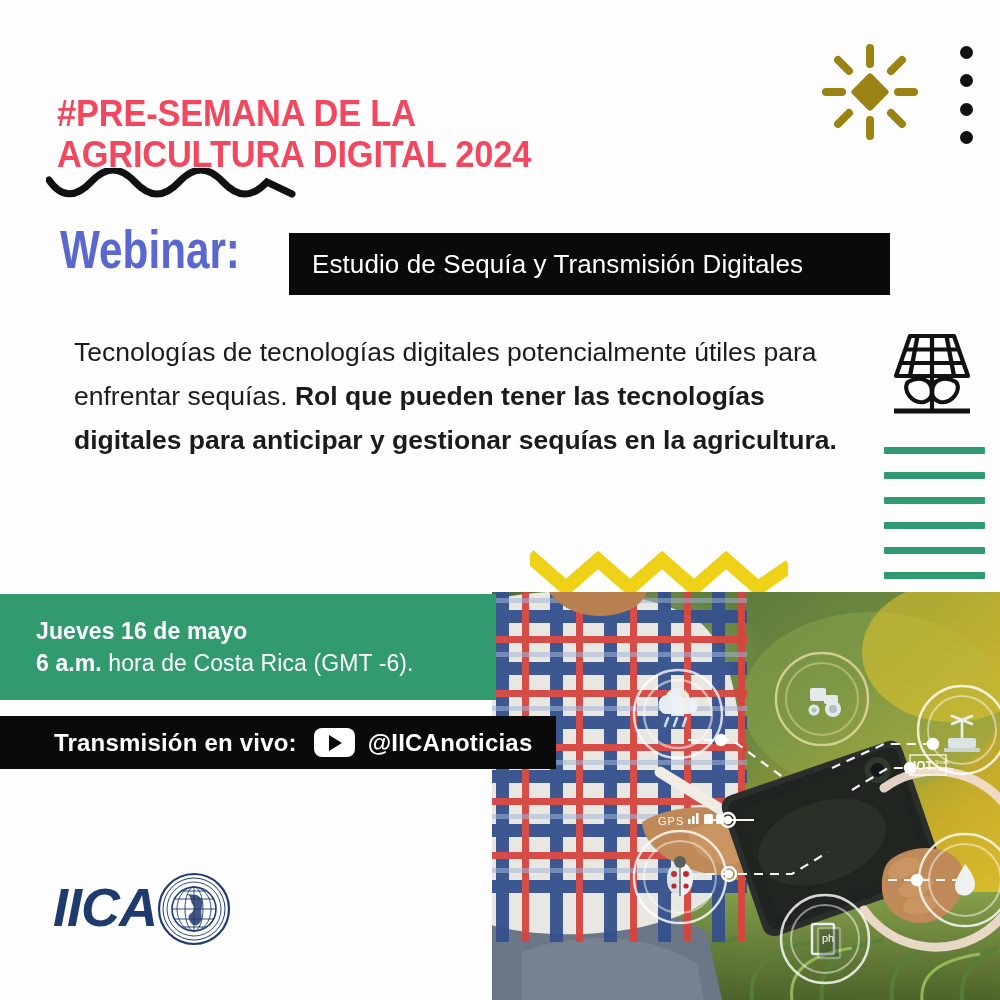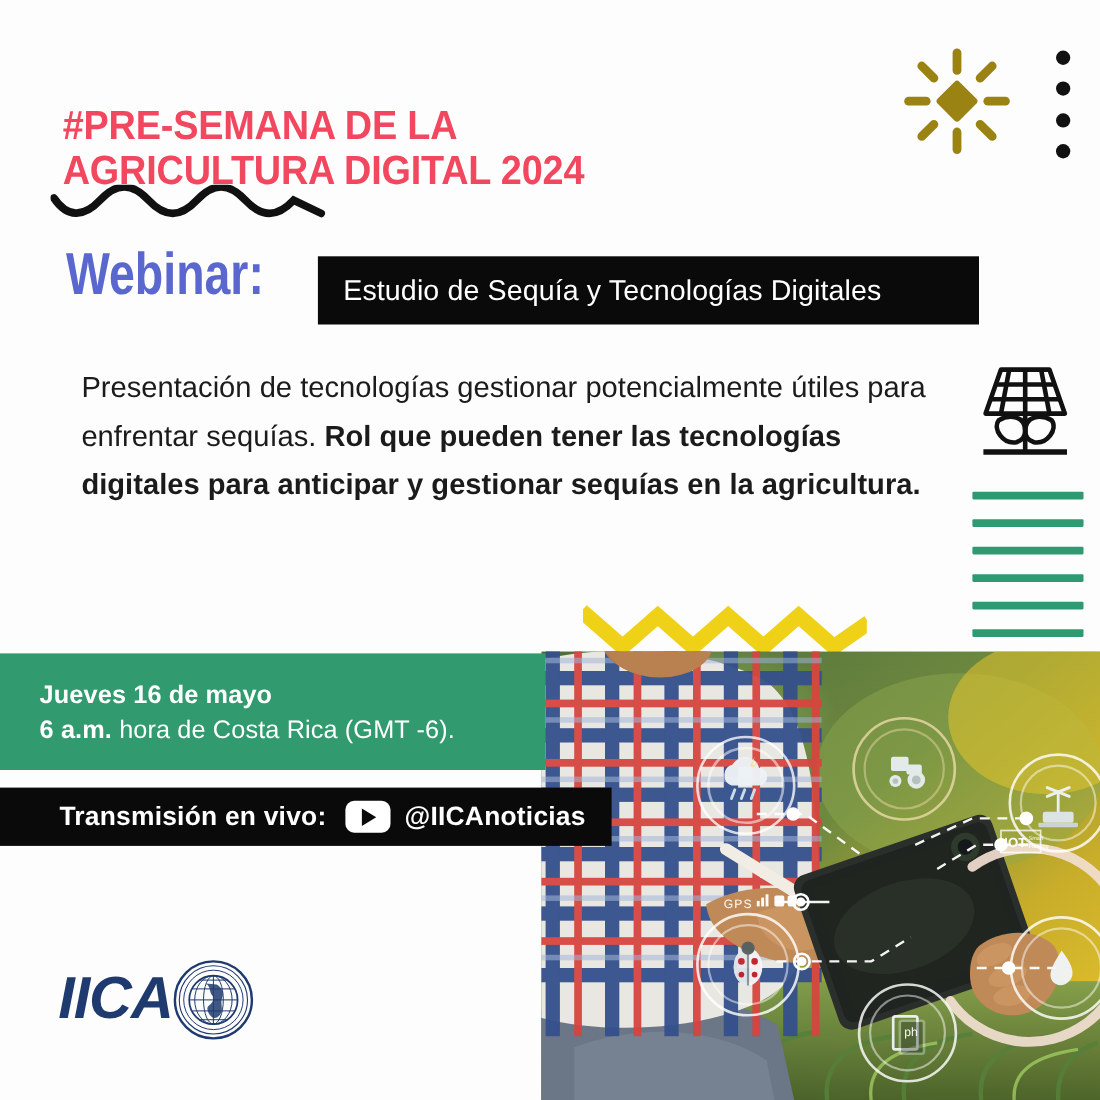--- a/index.html
+++ b/index.html
@@ -152,25 +152,25 @@
     <i></i>
     <i></i>
     <i></i>
     <i></i>
   </div>
 
   <div class="webinar-row">
     <div class="webinar-word">Webinar:</div>
   </div>
   <div class="webinar-bar">
-    <span>Estudio de Sequía y Tecnologías Digitales</span>
+    <span>Estudio de Sequía y Transmisión Digitales</span>
   </div>
 
   <div class="para">
-    <span>Presentación de tecnologías gestionar potencialmente útiles para enfrentar sequías. </span><b>Rol que pueden tener las tecnologías digitales para anticipar y gestionar sequías en la agricultura.</b>
+    <span>Tecnologías de tecnologías digitales potencialmente útiles para enfrentar sequías. </span><b>Rol que pueden tener las tecnologías digitales para anticipar y gestionar sequías en la agricultura.</b>
   </div>
 
   <div class="solar">
     <svg viewBox="0 0 96 92" width="96" height="92" xmlns="http://www.w3.org/2000/svg">
       <g stroke="#111" stroke-width="4.2" fill="none" stroke-linejoin="round">
         <path d="M26 8 H70 L84 48 H12 Z"></path>
         <line x1="48" y1="8" x2="48" y2="48"></line>
         <line x1="33.5" y1="8" x2="26" y2="48"></line>
         <line x1="62.5" y1="8" x2="70" y2="48"></line>
         <line x1="21.5" y1="21.5" x2="74.5" y2="21.5"></line>

